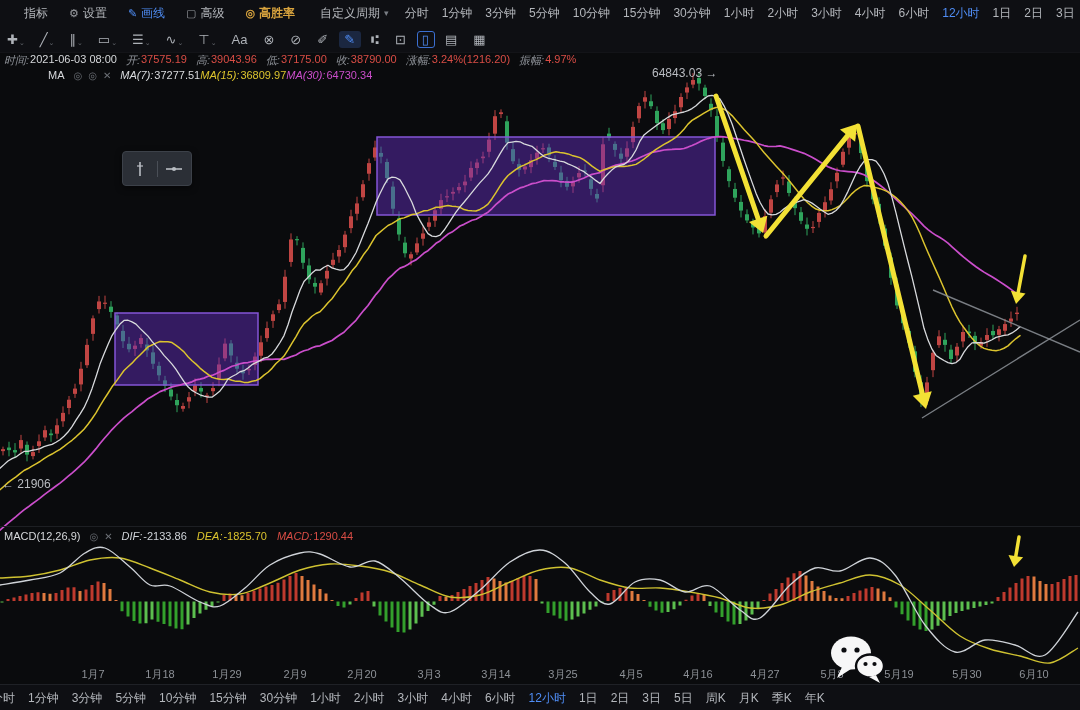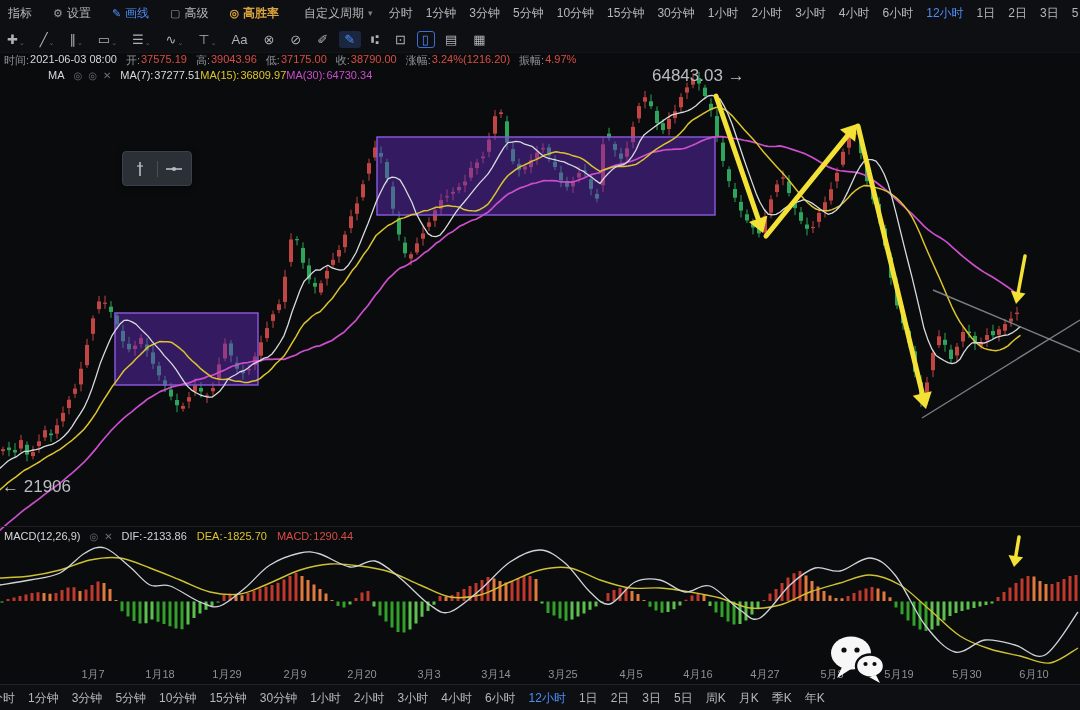--- a/index.html
+++ b/index.html
@@ -2,46 +2,46 @@
 <html><head>
 <meta charset="utf-8">
 <style>
   html,body{margin:0;padding:0;background:#000;}
   .stage{position:relative;width:1080px;height:710px;overflow:hidden;background:#0a0b0d;
          font-family:"Liberation Sans",sans-serif;-webkit-font-smoothing:antialiased;}
   svg.chart{position:absolute;left:0;top:0;z-index:1;}
   
   .topbar{position:absolute;top:0;left:0;right:0;height:26px;background:#0e0f13;
           border-bottom:1px solid #ef4444;display:flex;align-items:center;
-          padding:0 4px;font-size:12px;color:#b4b7bc;z-index:10;white-space:nowrap;text-align:right;}
+          padding:0 20px;font-size:12px;color:#b4b7bc;z-index:10;white-space:nowrap;text-align:right;}
   .topbar .menus{display:flex;gap:17px;align-items:center;}
   .topbar .tfs{display:flex;gap:13px;align-items:center;margin-left:16px;}
   .menu{display:flex;align-items:center;gap:4px;cursor:pointer;}
   .menu .mi{font-size:11px;color:#9b9ea3;}
   .menu .caret{font-size:9px;color:#7a7e84;}
   .menu.active{color:#4f8df5;} .menu.active .mi{color:#4f8df5;}
   .menu.gold{color:#d9a43e;font-weight:bold;} .menu.gold .mi{color:#d9a43e;}
   .tf{cursor:pointer;} .tf.active{color:#4f8df5;}
   
   .toolbar2{position:absolute;top:26px;left:0;right:0;height:26px;background:#0e0f13;
             border-bottom:1px solid #131418;display:flex;align-items:center;gap:5px;
             padding:0 2px;font-size:13px;color:#aeb2b8;z-index:10;}
   .tool{display:flex;align-items:flex-end;padding:2px 5px;border-radius:3px;cursor:pointer;line-height:1;}
   .tool .caret{font-size:7px;color:#64686e;margin-left:1px;}
   .tool.active{background:#1b2740;color:#4f8df5;}
   .tool.boxed{border:1px solid #3b6fd1;color:#4f8df5;padding:1px 4px;}
   
   .inforow{position:absolute;left:4px;z-index:6;font-size:11px;color:#8e9298;
            display:flex;gap:9px;align-items:center;white-space:nowrap;}
-  .inforow .lbl{color:#8e9298;}
+  .inforow .lbl{color:#8e9298;font-style:italic;}
   .inforow .val{color:#d94d45;}
   .inforow .white{color:#d6d8db;}
   .inforow .ic{color:#6d7177;font-size:10px;cursor:pointer;}
   .field{display:flex;gap:1px;}
-  .price-tag{position:absolute;z-index:6;font-size:17px;color:#b9bcc1;}
+  .price-tag{position:absolute;z-index:6;font-size:12px;color:#b9bcc1;}
   
   .mini-toolbar{position:absolute;left:122px;top:151px;width:68px;height:33px;z-index:7;
                 background:#2b2f36;border:1px solid #3c4149;border-radius:4px;
                 display:flex;align-items:center;justify-content:space-evenly;
                 box-shadow:0 2px 6px rgba(0,0,0,.55);}
   .mini-toolbar .sep{width:1px;height:16px;background:#4a4f57;}
   .mini-btn{display:flex;align-items:center;justify-content:center;width:22px;height:22px;cursor:pointer;}
   
   .date-axis{position:absolute;top:666px;left:0;right:0;height:17px;z-index:5;
              font-size:11px;color:#8d9197;}

